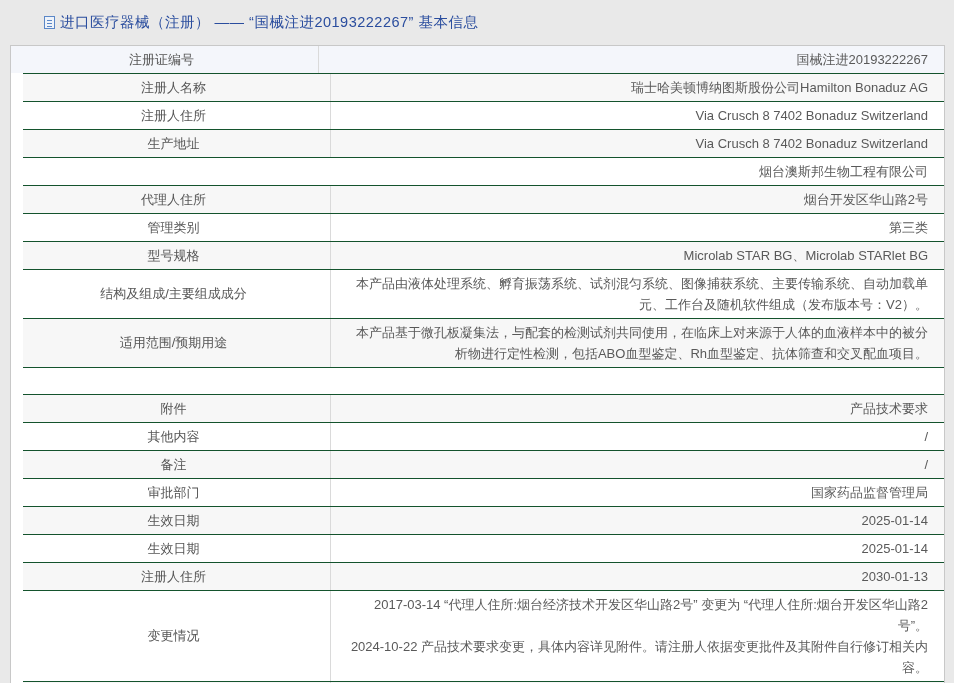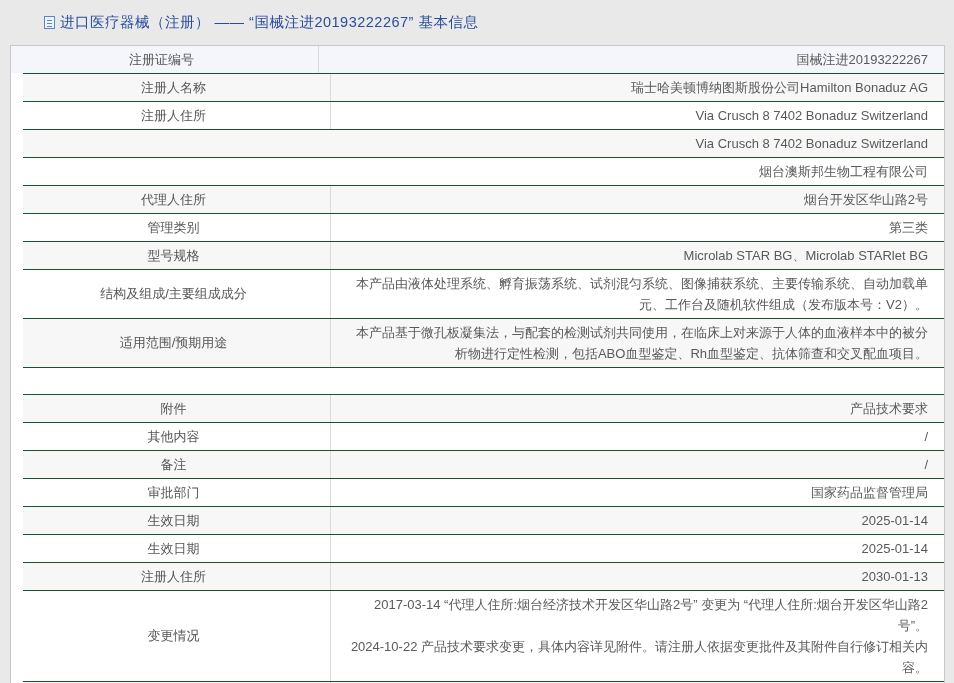--- a/index.html
+++ b/index.html
@@ -129,20 +129,23 @@
     </div>
     <div class="row">
       <div class="cell-label">
         <span>注册人住所</span>
       </div>
       <div class="cell-value">
         <span>Via Crusch 8 7402 Bonaduz Switzerland</span>
       </div>
     </div>
     <div class="row">
+      <div class="cell-label">
+        <span>生产地址</span>
+      </div>
       <div class="cell-value">
         <span>Via Crusch 8 7402 Bonaduz Switzerland</span>
       </div>
     </div>
     <div class="row">
       <div class="cell-value">
         <span>烟台澳斯邦生物工程有限公司</span>
       </div>
     </div>
     <div class="row">

